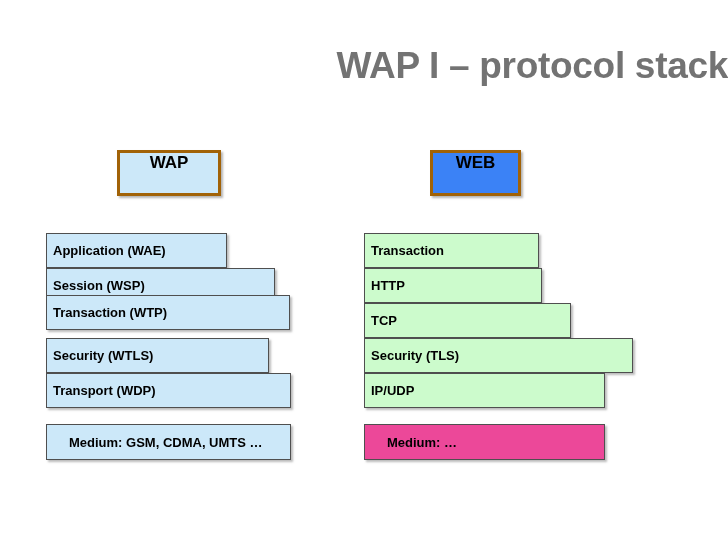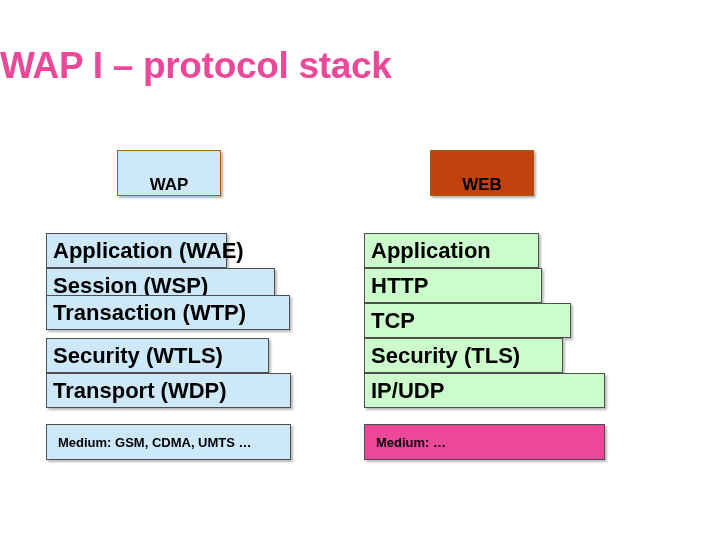--- a/index.html
+++ b/index.html
@@ -25,91 +25,91 @@
     height: 546px;
     background: #ffffff;
   }
 
   
   #slide-title {
     position: absolute;
     left: 0;
     top: 44px;
     width: 728px;
-    text-align: left;
+    text-align: right;
     font-size: 37px;
     font-weight: bold;
     letter-spacing: -0.3px;
     line-height: 44px;
     white-space: nowrap;
-    color: #ec4899;
+    color: #737373;
   }
 
   
   .header-box {
     position: absolute;
     box-sizing: border-box;
-    border: 1px solid #a16207;
+    border: 3px solid #a16207;
     box-shadow: 2px 2px 2px rgba(120,120,120,0.55);
     display: flex;
-    align-items: flex-end;
+    align-items: flex-start;
     justify-content: center;
     font-size: 17px;
     font-weight: bold;
     color: #000000;
   }
   #header-wap {
     left: 117px;
     top: 150px;
     width: 104px;
     height: 46px;
     background: #CCE8F9;
   }
   #header-web {
     left: 430px;
     top: 150px;
-    width: 104px;
+    width: 91px;
     height: 46px;
-    background: #c2410c;
+    background: #3b82f6;
   }
 
   
   .stack {
     position: absolute;
     top: 233px;
   }
   #stack-wap  { left: 46px; }
   #stack-web  { left: 364px; }
 
   .layer-row {
     position: absolute;
     box-sizing: border-box;
     border: 1px solid #4f4f4f;
     box-shadow: 2px 2px 2px rgba(120,120,120,0.5);
     display: flex;
     align-items: center;
     height: 35px;
     padding-left: 6px;
-    font-size: 22px;
+    font-size: 13px;
     font-weight: bold;
     white-space: nowrap;
     color: #000000;
   }
   .layer-row.blue  { background: #CCE8F9; }
   .layer-row.green { background: #CCFBCC; }
 
   .medium-row {
     position: absolute;
     box-sizing: border-box;
     border: 1px solid #4f4f4f;
     box-shadow: 2px 2px 2px rgba(120,120,120,0.5);
     display: flex;
     align-items: center;
     height: 36px;
-    padding-left: 11px;
+    padding-left: 22px;
     font-size: 13px;
     font-weight: bold;
     white-space: nowrap;
     color: #000000;
   }
   .medium-row.blue  { background: #CCE8F9; }
   .medium-row.green { background: #ec4899; }
 </style>
 </head>
 <body>
@@ -142,29 +142,29 @@
     <div class="layer-row blue" style="top: 140px; width: 245px;">
       <span>Transport (WDP)</span>
     </div>
     <div class="medium-row blue" style="top: 191px; width: 245px;">
       <span>Medium: GSM, CDMA, UMTS …</span>
     </div>
   </div>
 
   <div class="stack" id="stack-web">
     <div class="layer-row green" style="top: 0px; width: 175px;">
-      <span>Application</span>
+      <span>Transaction</span>
     </div>
     <div class="layer-row green" style="top: 35px; width: 178px;">
       <span>HTTP</span>
     </div>
     <div class="layer-row green" style="top: 70px; width: 207px;">
       <span>TCP</span>
     </div>
-    <div class="layer-row green" style="top: 105px; width: 199px;">
+    <div class="layer-row green" style="top: 105px; width: 269px;">
       <span>Security (TLS)</span>
     </div>
     <div class="layer-row green" style="top: 140px; width: 241px;">
       <span>IP/UDP</span>
     </div>
     <div class="medium-row green" style="top: 191px; width: 241px;">
       <span>Medium: …</span>
     </div>
   </div>
 

